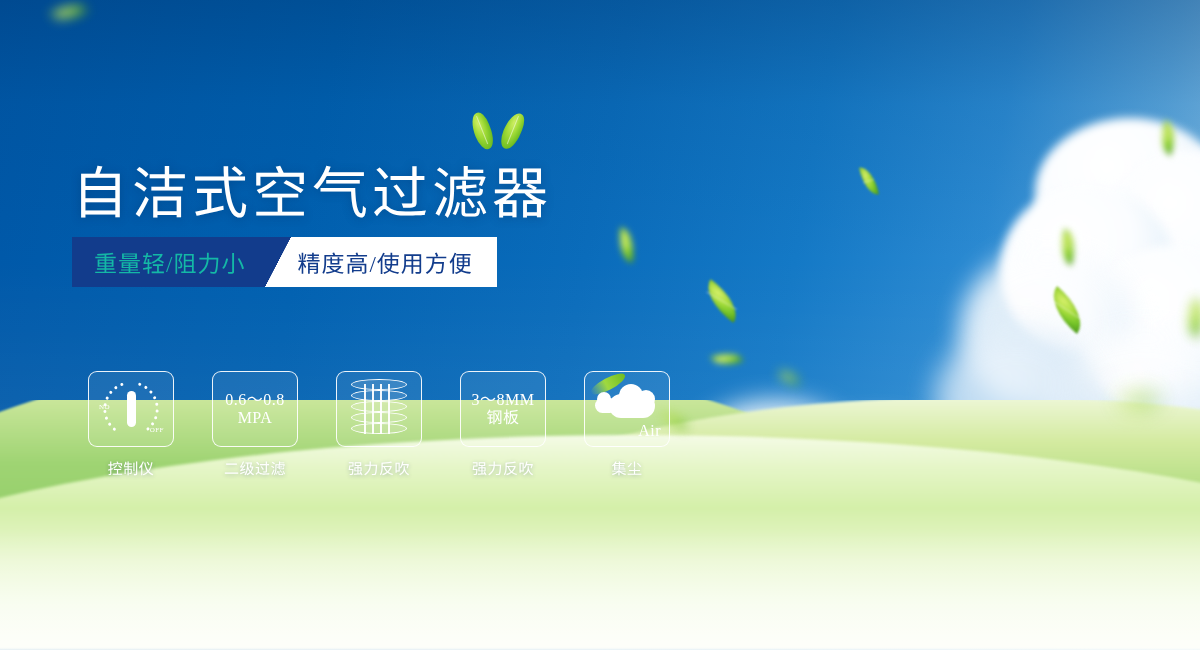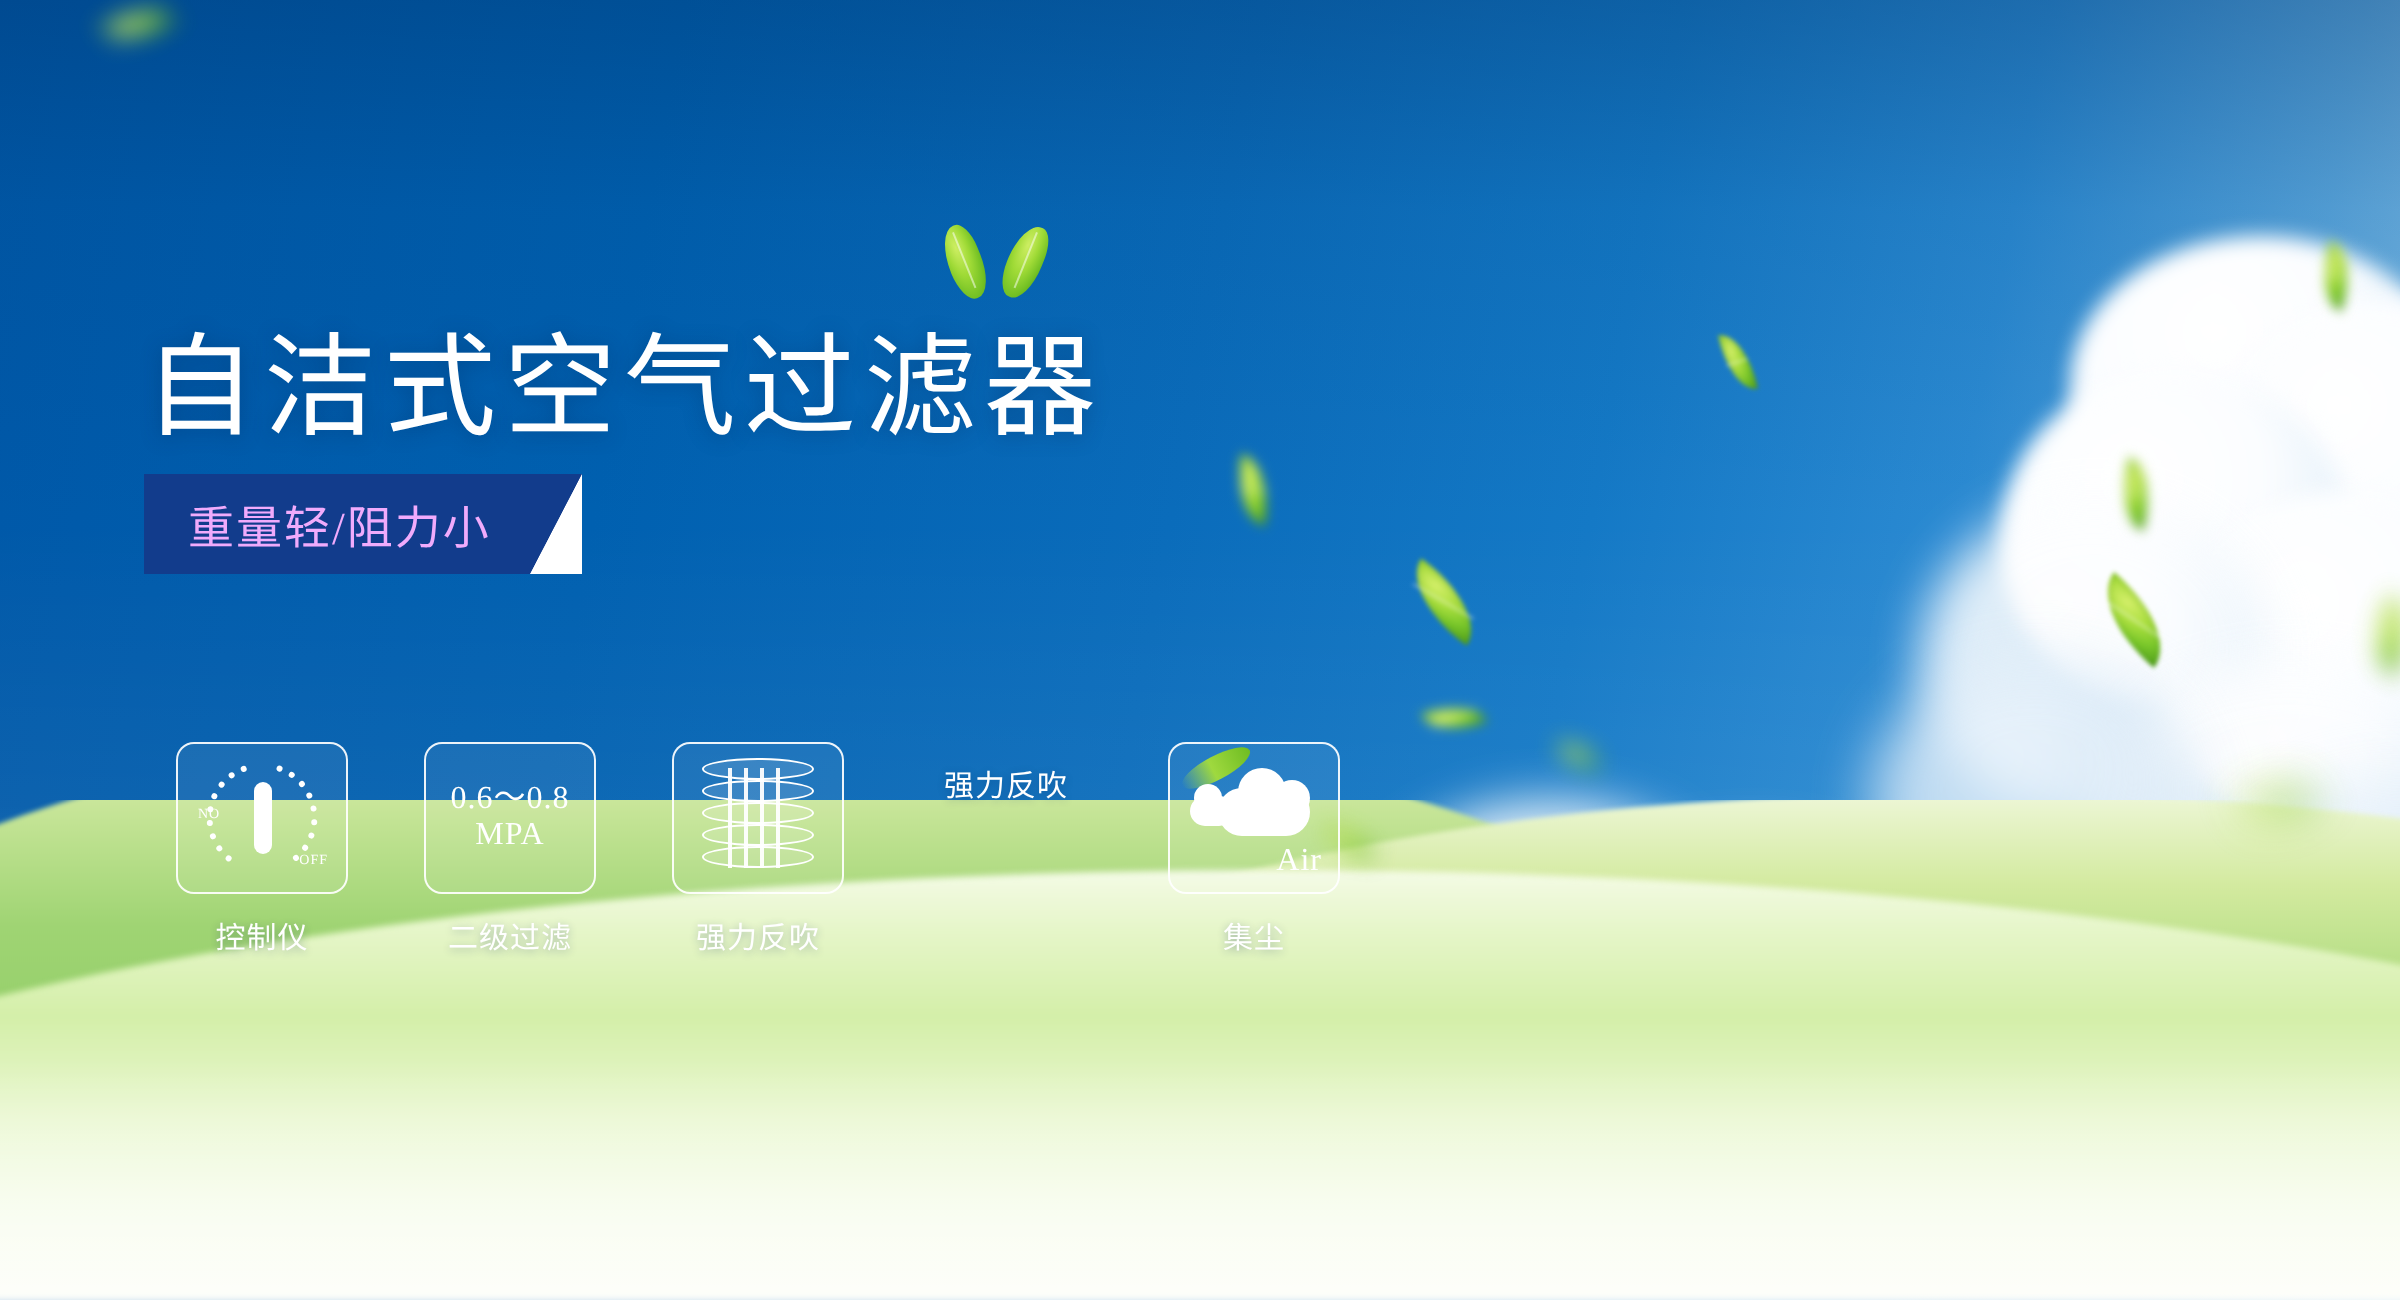--- a/index.html
+++ b/index.html
@@ -147,21 +147,21 @@
     background:rgba(255,255,255,.5);
   }
 
   
   .subbar{
     position:absolute; top:237px; left:0;
     display:flex; height:50px;
   }
   .sub-left{
     background:#123c8c;
-    color:#f0abfc;
+    color:#14b8a6;
     display:flex; align-items:center;
     padding:0 20px 0 22px;
     font-size:23px; letter-spacing:1px;
     white-space:nowrap;
   }
   .sub-wedge{
     width:26px;
     background:linear-gradient(to bottom right,#123c8c 49.6%,#ffffff 50.4%);
   }
   .sub-right{
@@ -341,20 +341,21 @@
     <div class="sprout">
       <div class="sl left"></div>
       <div class="sl right"></div>
     </div>
 
     <h1 class="title">自洁式空气过滤器</h1>
 
     <div class="subbar">
       <div class="sub-left">重量轻/阻力小</div>
       <div class="sub-wedge"></div>
+      <div class="sub-right">精度高/使用方便</div>
     </div>
 
     <div class="features">
 
       <div class="feature">
         <div class="fbox">
           <div class="dial">
             <div class="knob"></div>
             <div class="dot" style="transform:translate(-50%,-50%) rotate(20deg)  translateY(-26px);"></div>
             <div class="dot" style="transform:translate(-50%,-50%) rotate(35deg)  translateY(-26px);"></div>
@@ -400,20 +401,24 @@
             <div class="ring" style="top:11px;"></div>
             <div class="ring" style="top:22px;"></div>
             <div class="ring" style="top:33px;"></div>
             <div class="ring" style="top:44px;"></div>
           </div>
         </div>
         <div class="flabel">强力反吹</div>
       </div>
 
       <div class="feature">
+        <div class="fbox">
+          <div class="ftext">3～8MM
+钢板</div>
+        </div>
         <div class="flabel">强力反吹</div>
       </div>
 
       <div class="feature">
         <div class="fbox">
           <div class="cloudico">
             <div class="swoosh"></div>
             <div class="small"></div>
             <div class="sbump"></div>
             <div class="bump b1"></div>

